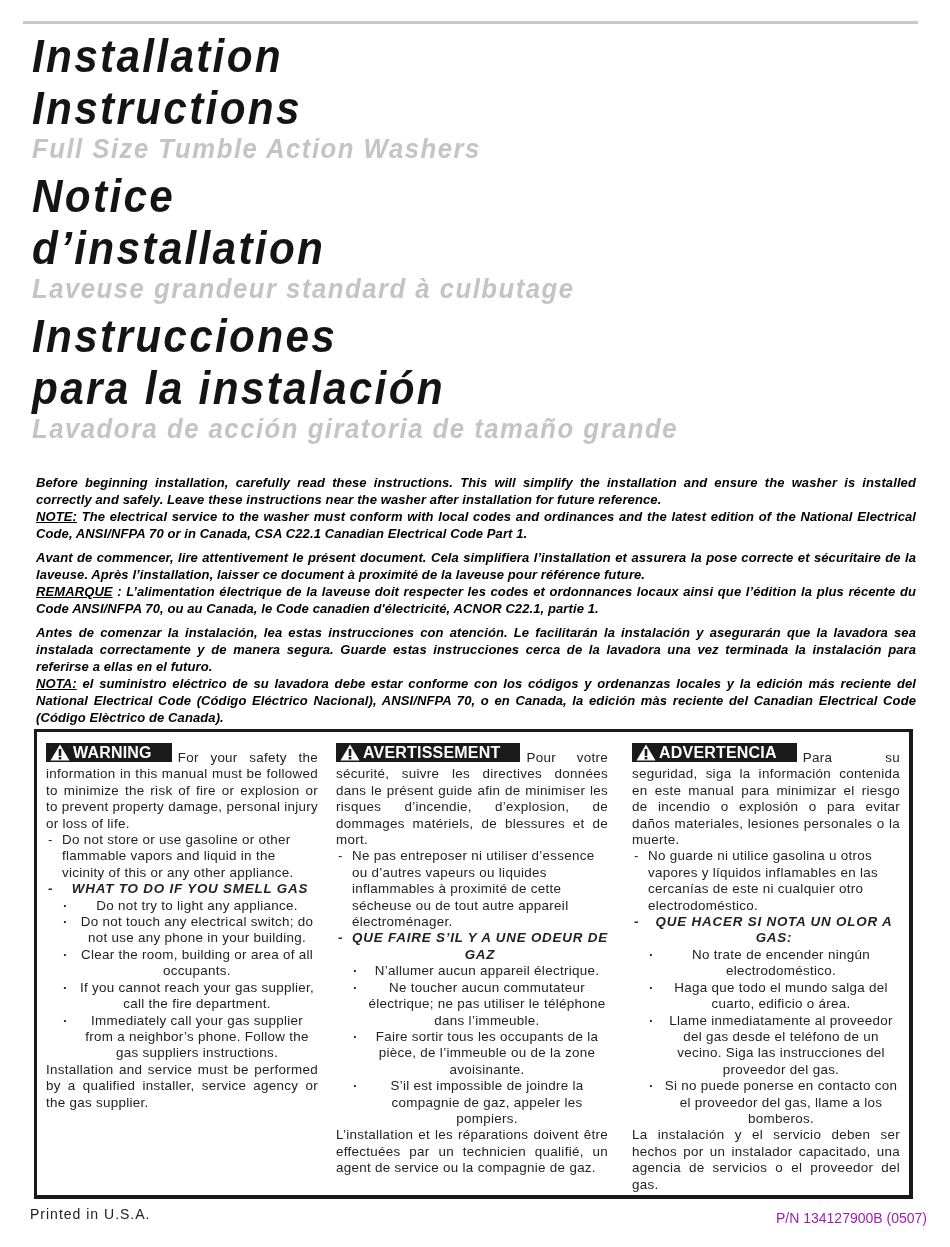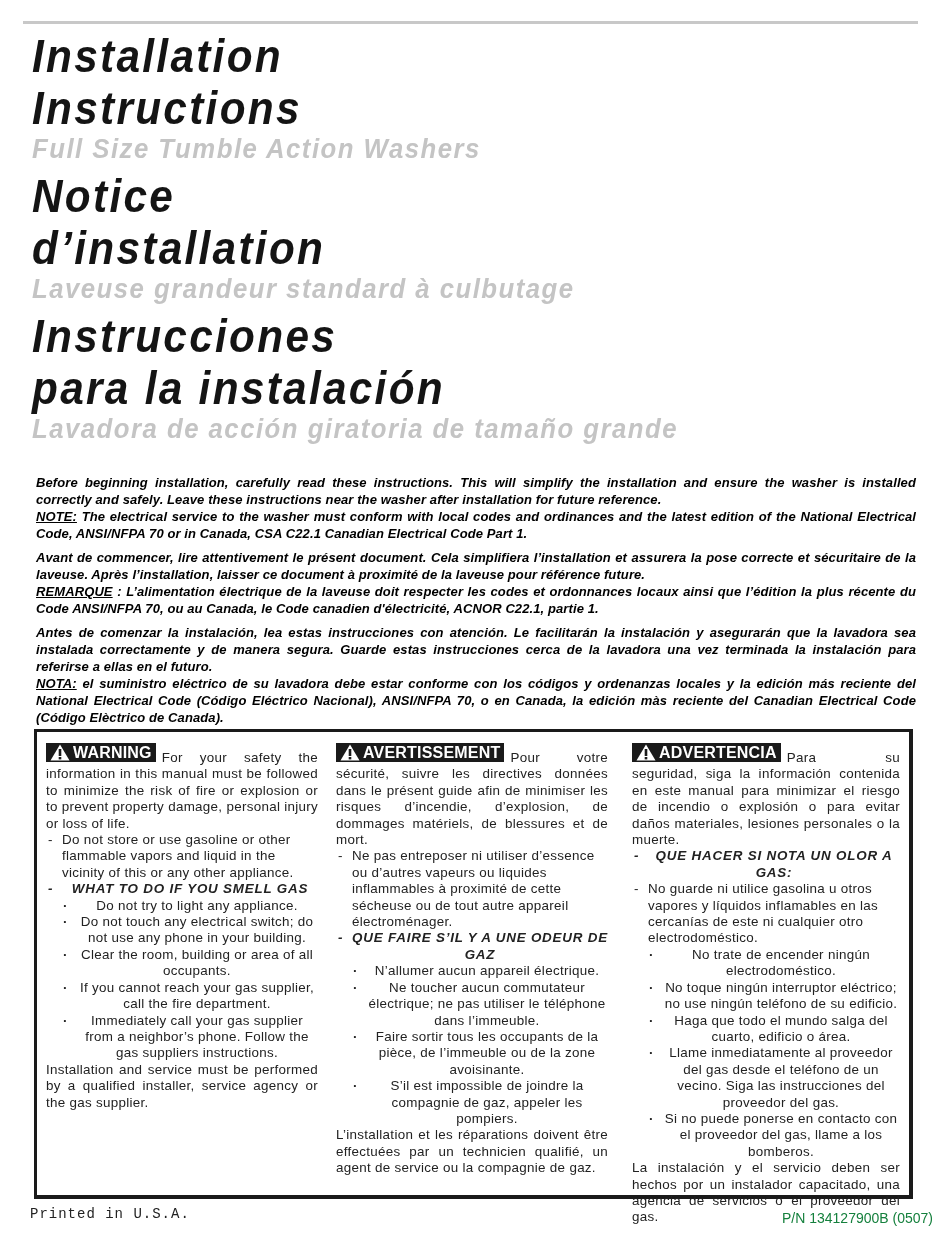--- a/index.html
+++ b/index.html
@@ -40,38 +40,38 @@
       position: absolute; top: 743px; width: 272px;
       font-size: 13.4px; line-height: 16.4px; color: #222;
       letter-spacing: 0.3px;
     }
     .col.c1 { left: 46px; }
     .col.c2 { left: 336px; }
     .col.c3 { left: 632px; width: 268px; }
     .col p { margin: 0; text-align: justify; }
     .badge {
       display: inline-flex; align-items: center; background: #1a1a1a; color: #fff;
-      font-weight: bold; font-size: 16px; line-height: 19px; padding: 0 4px 0 4px;
+      font-weight: bold; font-size: 16px; line-height: 19px; padding: 0 20px 0 4px;
       margin-right: 6px; vertical-align: 1px; letter-spacing: 0.2px;
     }
     .badge .tri {
       display: inline-block; width: 20px; height: 17px; margin-right: 3px;
     }
     .dash-item { position: relative; padding-left: 16px; text-align: left; }
     .dash-item::before { content: "-"; position: absolute; left: 2px; top: 0; }
     .gas-head { font-weight: bold; font-style: italic; letter-spacing: 0.8px; text-align: center; }
     .sub-list { margin: 0; padding: 0; list-style: none; }
     .sub-item { position: relative; padding-left: 30px; text-align: center; }
     .sub-item::before { content: "·"; position: absolute; left: 17px; top: 0; font-weight: bold; }
     .closing { text-align: justify; }
     .footer-left {
-      position: absolute; left: 30px; top: 1206px; font-size: 14px; letter-spacing: 1px; color: #222; font-family: Liberation Mono, monospace;
+      position: absolute; left: 30px; top: 1206px; font-size: 14px; letter-spacing: 1px; color: #222;
     }
     .footer-right {
-      position: absolute; right: 17px; top: 1210px; font-size: 14px; color: #15803d;
+      position: absolute; right: 23px; top: 1210px; font-size: 14px; color: #a21caf;
     }
   </style>
 </head>
 <body>
 
 <div class="top-rule"></div>
 
 <div class="titles">
   <div>
     <h1 class="title">Installation</h1>
@@ -156,25 +156,24 @@
   <p>
     <span class="badge">
       <svg class="tri" viewBox="0 0 20 17">
           <polygon points="10,0.5 19.5,16.5 0.5,16.5" fill="#fff"></polygon>
           <rect x="8.7" y="5" width="2.6" height="7" fill="#1a1a1a"></rect>
           <rect x="8.7" y="13" width="2.6" height="2.4" fill="#1a1a1a"></rect>
         </svg>
       <span>ADVERTENCIA</span>
     </span><span>Para su seguridad, siga la información contenida en este manual para minimizar el riesgo de incendio o explosión o para evitar daños materiales, lesiones personales o la muerte.</span>
   </p>
+  <div class="dash-item">No guarde ni utilice gasolina u otros vapores y líquidos inflamables en las cercanías de este ni cualquier otro electrodoméstico.</div>
   <div class="dash-item gas-head">QUE HACER SI NOTA UN OLOR A GAS:</div>
-  <div class="dash-item">No guarde ni utilice gasolina u otros vapores y líquidos inflamables en las cercanías de este ni cualquier otro electrodoméstico.</div>
   <ul class="sub-list">
     <li class="sub-item">No trate de encender ningún electrodoméstico.</li>
-    <li class="sub-item">No toque ningún interruptor eléctrico; no use ningún teléfono de su edificio.</li>
     <li class="sub-item">Haga que todo el mundo salga del cuarto, edificio o área.</li>
     <li class="sub-item">Llame inmediatamente al proveedor del gas desde el teléfono de un vecino. Siga las instrucciones del proveedor del gas.</li>
     <li class="sub-item">Si no puede ponerse en contacto con el proveedor del gas, llame a los bomberos.</li>
   </ul>
   <p class="closing">La instalación y el servicio deben ser hechos por un instalador capacitado, una agencia de servicios o el proveedor del gas.</p>
 </div>
 
 <div class="footer-left">Printed in U.S.A.</div>
 <div class="footer-right">P/N 134127900B (0507)</div>
 

